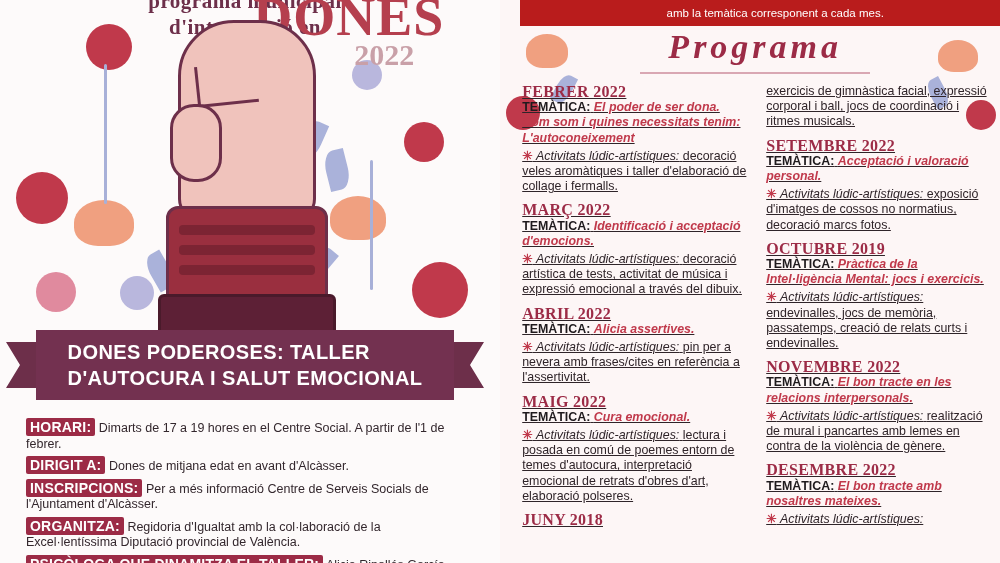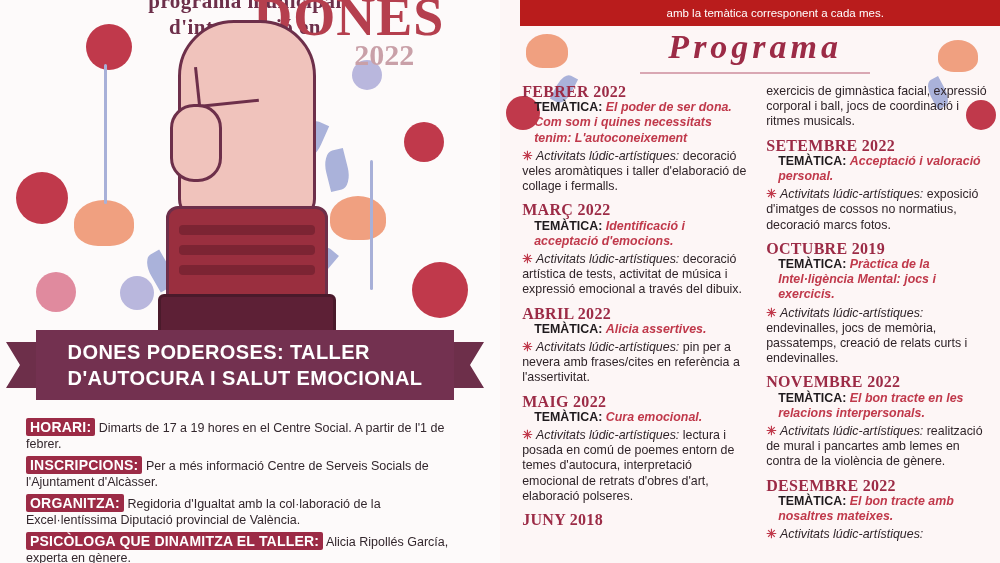--- a/index.html
+++ b/index.html
@@ -118,27 +118,27 @@
   .prog-title{
     position:absolute;top:28px;left:0;width:510px;text-align:center;
     font-family:"Liberation Serif", serif;font-style:italic;font-weight:bold;
     font-size:34px;color:#9c2b46;letter-spacing:4px;
   }
   .prog-underline{
     position:absolute;top:72px;left:140px;width:230px;height:2px;background:#d9a7b3;
   }
 
   .cols{position:absolute;top:84px;left:22px;width:470px;height:479px;display:flex;gap:18px;}
-  .col{width:226px;font-size:12.4px;line-height:15.2px;color:#2f2429;}
+  .col{width:226px;font-size:12.4px;line-height:15.2px;color:#2f2429;text-decoration:underline;}
   .month{
     font-family:"Liberation Serif", serif;font-weight:bold;font-size:16px;
     color:#9c2b46;margin-top:8px;margin-bottom:1px;letter-spacing:.3px;
   }
   .month:first-child{margin-top:0;}
-  .tema{margin:0 0 3px 12px;}
+  .tema{margin:0 0 3px 0;}
   .tema b{color:#1f1a1d;}
   .tema i{color:#c0394b;font-style:italic;font-weight:bold;}
   .act{margin:0 0 2px 0;}
   .act .star{color:#c0394b;font-weight:bold;}
   .act i{font-style:italic;color:#2f2429;}
   .cont{margin:0 0 2px 0;}
 </style>
 </head>
 <body>
 
@@ -192,20 +192,24 @@
         </div>
       </div>
     </div>
 
     <div class="info">
       <p>
         <span class="lbl">HORARI:</span>
         <span class="txt">Dimarts de 17 a 19 hores en el Centre Social. A partir de l'1 de febrer.</span>
       </p>
       <p>
+        <span class="lbl">DIRIGIT A:</span>
+        <span class="txt">Dones de mitjana edat en avant d'Alcàsser.</span>
+      </p>
+      <p>
         <span class="lbl">INSCRIPCIONS:</span>
         <span class="txt">Per a més informació Centre de Serveis Socials de l'Ajuntament d'Alcàsser.</span>
       </p>
       <p>
         <span class="lbl">ORGANITZA:</span>
         <span class="txt">Regidoria d'Igualtat amb la col·laboració de la Excel·lentíssima Diputació provincial de València.</span>
       </p>
       <p>
         <span class="lbl">PSICÒLOGA QUE DINAMITZA EL TALLER:</span>
         <span class="txt">Alicia Ripollés García, experta en gènere.</span>

